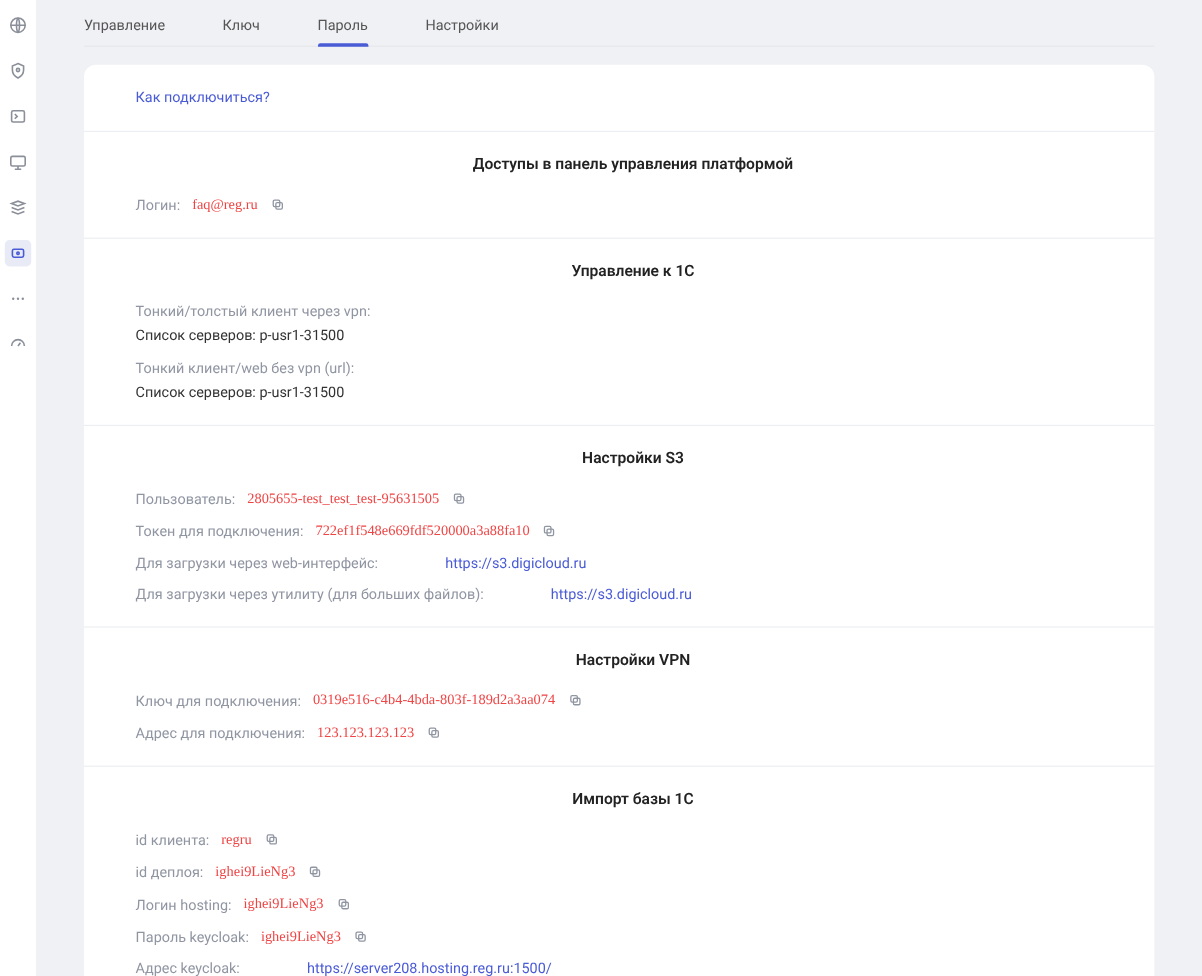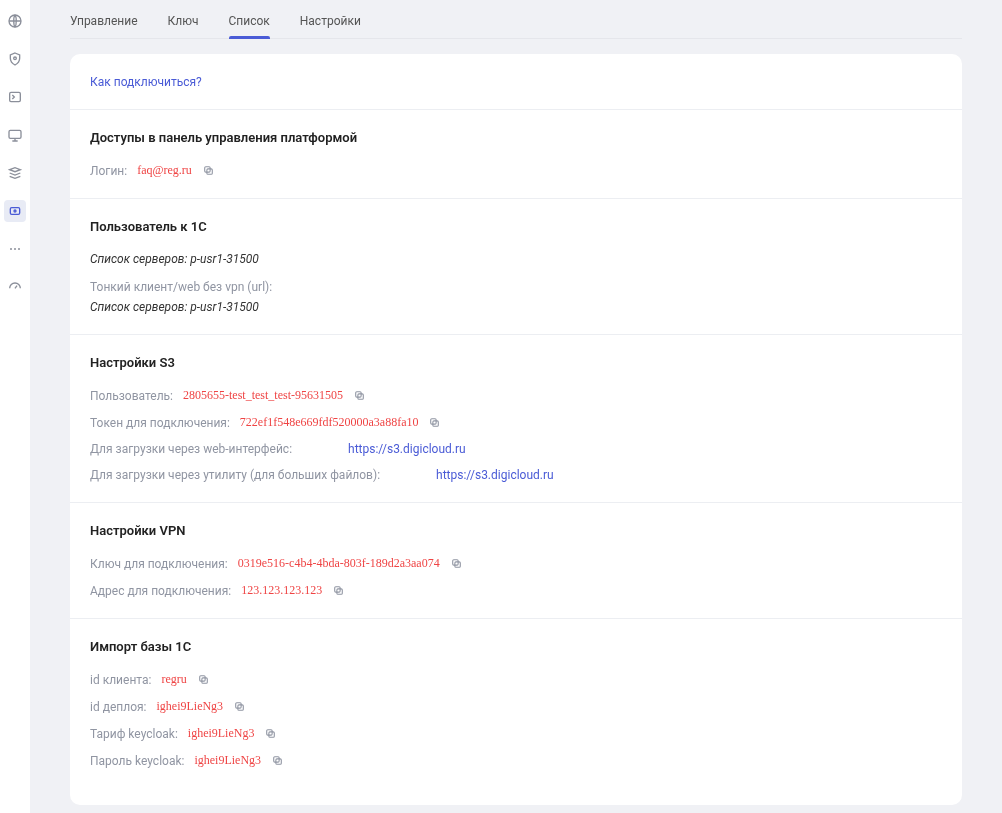--- a/index.html
+++ b/index.html
@@ -3,36 +3,36 @@
   <meta charset="utf-8">
   <style>
     * { margin: 0; padding: 0; box-sizing: border-box; }
     body { font-family: -apple-system, BlinkMacSystemFont, "Segoe UI", Roboto, Arial, sans-serif; background: #f0f1f5; color: #333; font-size: 13px; }
     .app { display: flex; min-height: 100vh; }
     .sidebar { width: 30px; background: #fff; padding-top: 10px; display: flex; flex-direction: column; align-items: center; gap: 16px; }
     .sidebar-icon { width: 22px; height: 22px; display: flex; align-items: center; justify-content: center; color: #8b8f9a; border-radius: 4px; cursor: pointer; }
     .sidebar-icon.active { background: #e8ebf5; color: #4a5bd6; }
     .sidebar-icon svg { width: 16px; height: 16px; }
     .main { flex: 1; padding: 0 40px; }
-    .tabs { display: flex; gap: 30px; padding: 8px 0 0 0; border-bottom: 1px solid #e5e6eb; }
+    .tabs { display: flex; gap: 48px; padding: 8px 0 0 0; border-bottom: 1px solid #e5e6eb; }
     .tab { padding: 6px 0 10px 0; color: #555; font-size: 12px; cursor: pointer; position: relative; }
     .tab.active { }
     .tab.active::after { content: ""; position: absolute; bottom: -1px; left: 0; right: 0; height: 3px; background: #4a5bd6; border-radius: 2px 2px 0 0; }
     .card { background: #fff; border-radius: 10px; margin-top: 15px; padding: 20px 0 25px 0; }
-    .card-inner { padding: 0 20px; }
+    .card-inner { padding: 0 20px; margin-left: 23px; }
     .how-link { color: #4a5bd6; font-size: 12px; cursor: pointer; }
     hr.sep { border: none; border-top: 1px solid #eceef2; margin: 20px 0; }
-    .section-title { font-weight: 600; font-size: 13px; margin-bottom: 18px; color: #222; }
+    .section-title { font-weight: 600; font-size: 13px; margin-bottom: 18px; color: #222; text-align: center; }
     .row { display: flex; align-items: center; gap: 10px; font-size: 12px; margin-bottom: 12px; }
     .row-label { color: #9095a2; }
     .row-value { color: #ef4444; font-family: Liberation Serif, serif; }
     .link { color: #4a5bd6; cursor: pointer; padding-left: 46px; }
     .copy-icon { width: 13px; height: 13px; color: #9095a2; cursor: pointer; display: inline-flex; }
     .sub-caption { color: #9095a2; font-size: 12px; margin-bottom: 6px; }
-    .plain-line { font-size: 12px; color: #333; margin-bottom: 14px; font-style: italic; }
+    .plain-line { font-size: 12px; color: #333; margin-bottom: 14px; }
   </style>
 </head>
 <body>
 
 <div class="app">
   <div class="sidebar">
     <div class="sidebar-icon">
         <svg viewBox="0 0 24 24" fill="none" stroke="currentColor" stroke-width="2">
           <circle cx="12" cy="12" r="9"></circle>
           <path d="M3 12h18M12 3c2.5 3 2.5 15 0 18M12 3c-2.5 3-2.5 15 0 18"></path>
@@ -79,21 +79,21 @@
           <path d="M4 14a8 8 0 0116 0"></path>
           <path d="M12 14l3-4"></path>
         </svg>
       </div>
   </div>
 
   <div class="main">
     <div class="tabs">
       <div class="tab">Управление</div>
       <div class="tab">Ключ</div>
-      <div class="tab active">Список</div>
+      <div class="tab active">Пароль</div>
       <div class="tab">Настройки</div>
     </div>
 
     <div class="card">
       <div class="card-inner">
         <span class="how-link">Как подключиться?</span>
       </div>
       <hr class="sep">
 
       <div class="card-inner">
@@ -105,21 +105,22 @@
               <svg viewBox="0 0 24 24" fill="none" stroke="currentColor" stroke-width="2">
                 <rect x="9" y="9" width="10" height="10" rx="2"></rect>
                 <rect x="5" y="5" width="10" height="10" rx="2"></rect>
               </svg>
             </span>
         </div>
       </div>
       <hr class="sep">
 
       <div class="card-inner">
-        <div class="section-title">Пользователь к 1С</div>
+        <div class="section-title">Управление к 1С</div>
+        <div class="sub-caption">Тонкий/толстый клиент через vpn:</div>
         <div class="plain-line">Список серверов: p-usr1-31500</div>
         <div class="sub-caption">Тонкий клиент/web без vpn (url):</div>
         <div class="plain-line" style="margin-bottom:0">Список серверов: p-usr1-31500</div>
       </div>
       <hr class="sep">
 
       <div class="card-inner">
         <div class="section-title">Настройки S3</div>
         <div class="row">
           <span class="row-label">Пользователь:</span>
@@ -193,37 +194,41 @@
           <span class="row-label">id деплоя:</span>
           <span class="row-value">ighei9LieNg3</span>
           <span class="copy-icon">
               <svg viewBox="0 0 24 24" fill="none" stroke="currentColor" stroke-width="2">
                 <rect x="9" y="9" width="10" height="10" rx="2"></rect>
                 <rect x="5" y="5" width="10" height="10" rx="2"></rect>
               </svg>
             </span>
         </div>
         <div class="row">
-          <span class="row-label">Тариф keycloak:</span>
+          <span class="row-label">Логин hosting:</span>
           <span class="row-value">ighei9LieNg3</span>
           <span class="copy-icon">
               <svg viewBox="0 0 24 24" fill="none" stroke="currentColor" stroke-width="2">
                 <rect x="9" y="9" width="10" height="10" rx="2"></rect>
                 <rect x="5" y="5" width="10" height="10" rx="2"></rect>
               </svg>
             </span>
         </div>
         <div class="row">
           <span class="row-label">Пароль keycloak:</span>
           <span class="row-value">ighei9LieNg3</span>
           <span class="copy-icon">
               <svg viewBox="0 0 24 24" fill="none" stroke="currentColor" stroke-width="2">
                 <rect x="9" y="9" width="10" height="10" rx="2"></rect>
                 <rect x="5" y="5" width="10" height="10" rx="2"></rect>
               </svg>
             </span>
+        </div>
+        <div class="row">
+          <span class="row-label">Адрес keycloak:</span>
+          <span class="link">https://server208.hosting.reg.ru:1500/</span>
         </div>
 
       </div>
 
     </div>
   </div>
 </div>
 
 </body></html>

